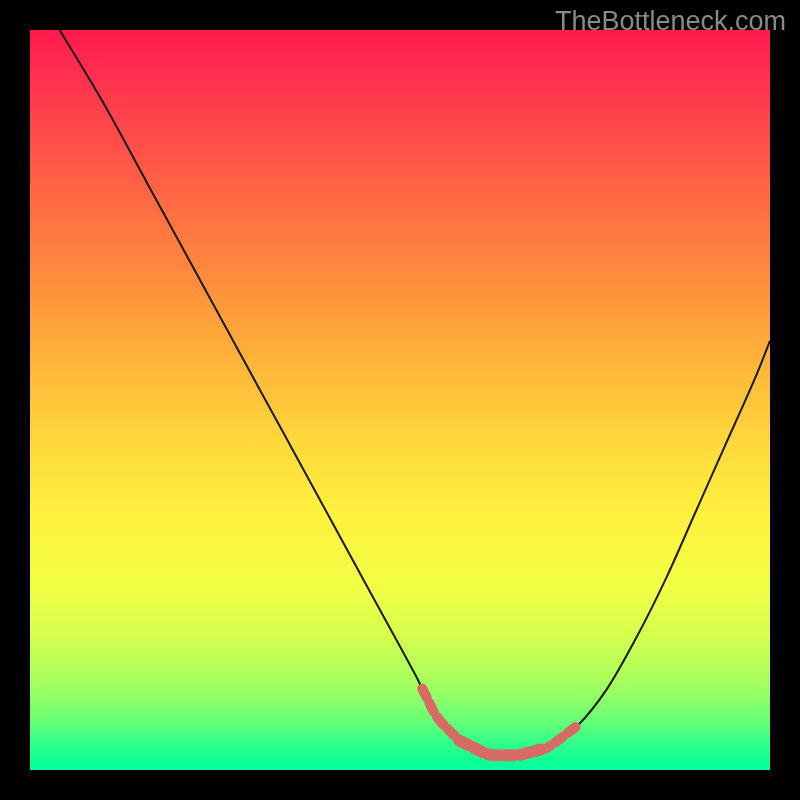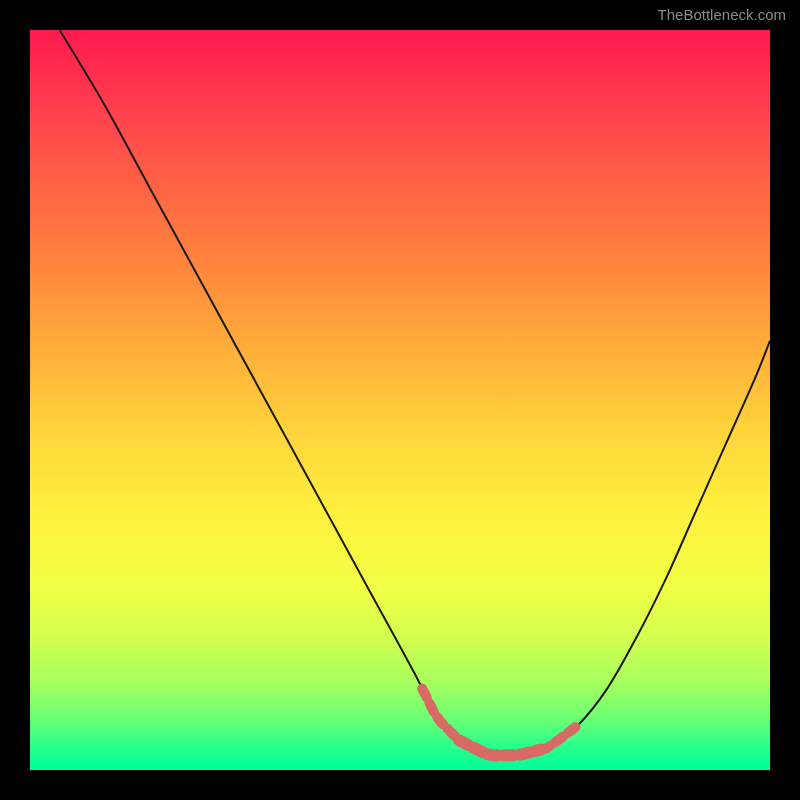--- a/index.html
+++ b/index.html
@@ -3,21 +3,21 @@
 <meta charset="utf-8">
 <style>
   * { margin: 0; padding: 0; box-sizing: border-box; }
   html, body { width: 800px; height: 800px; overflow: hidden; }
   body { background: #000; position: relative; font-family: Arial, sans-serif; }
 
   .watermark {
     position: absolute;
     top: 6px;
     right: 14px;
-    font-size: 15px;
+    font-size: 27px;
     font-weight: 500;
     color: #8a8a8a;
     z-index: 10;
   }
 
   .plot-area {
     position: absolute;
     left: 30px;
     top: 30px;
     width: 740px;

